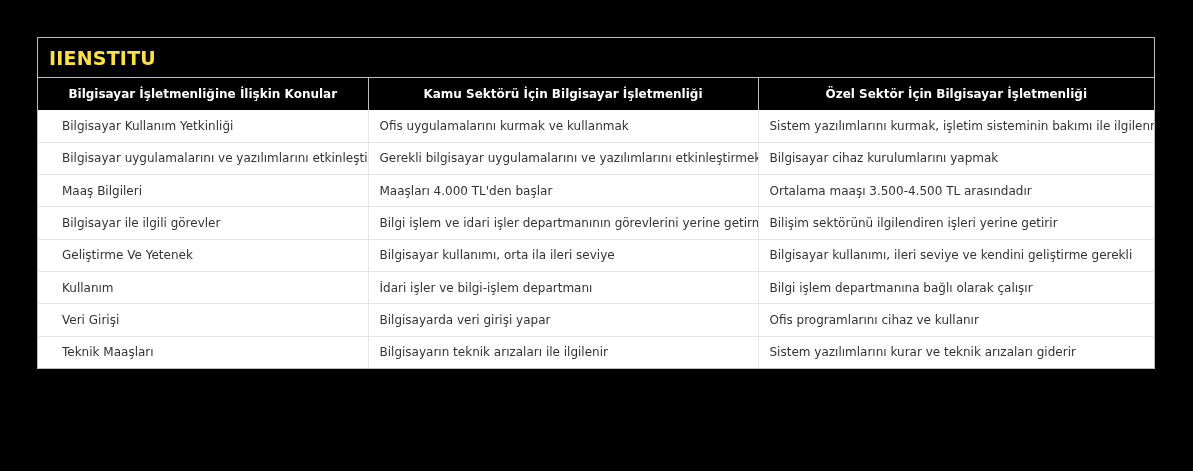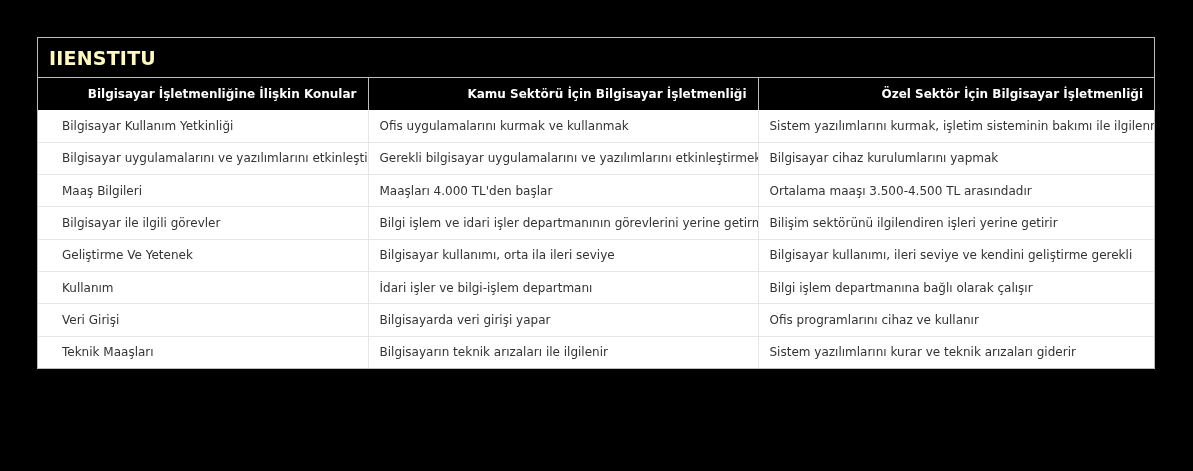--- a/index.html
+++ b/index.html
@@ -21,41 +21,41 @@
       width: 1118px;
       border: 1px solid #bdbdbd;
       box-sizing: border-box;
       background: #000;
     }
     .title-row {
       height: 40px;
       display: flex;
       align-items: center;
       padding-left: 11px;
-      color: #fef9c3;
+      color: #fde047;
       font-weight: bold;
       font-size: 19px;
       letter-spacing: 0.2px;
       border-bottom: 1px solid #bdbdbd;
       box-sizing: border-box;
     }
     table {
       width: 100%;
       border-collapse: collapse;
       table-layout: fixed;
     }
     col.c1 { width: 330px; }
     col.c2 { width: 390px; }
     col.c3 { width: auto; }
     th {
       background: #000000;
       color: #ffffff;
       font-weight: bold;
       font-size: 12px;
-      text-align: right;
+      text-align: center;
       height: 32px;
       padding: 0 11px;
       box-sizing: border-box;
       border-left: 1px solid #bdbdbd;
       white-space: nowrap;
     }
     th:first-child { border-left: none; }
     td {
       background: #ffffff;
       color: #333333;

